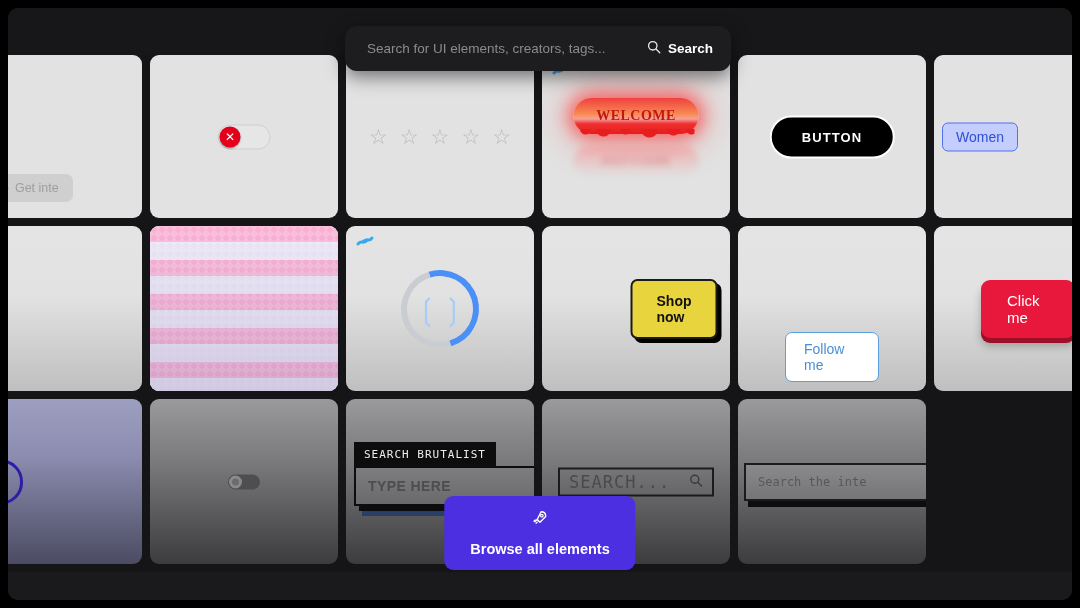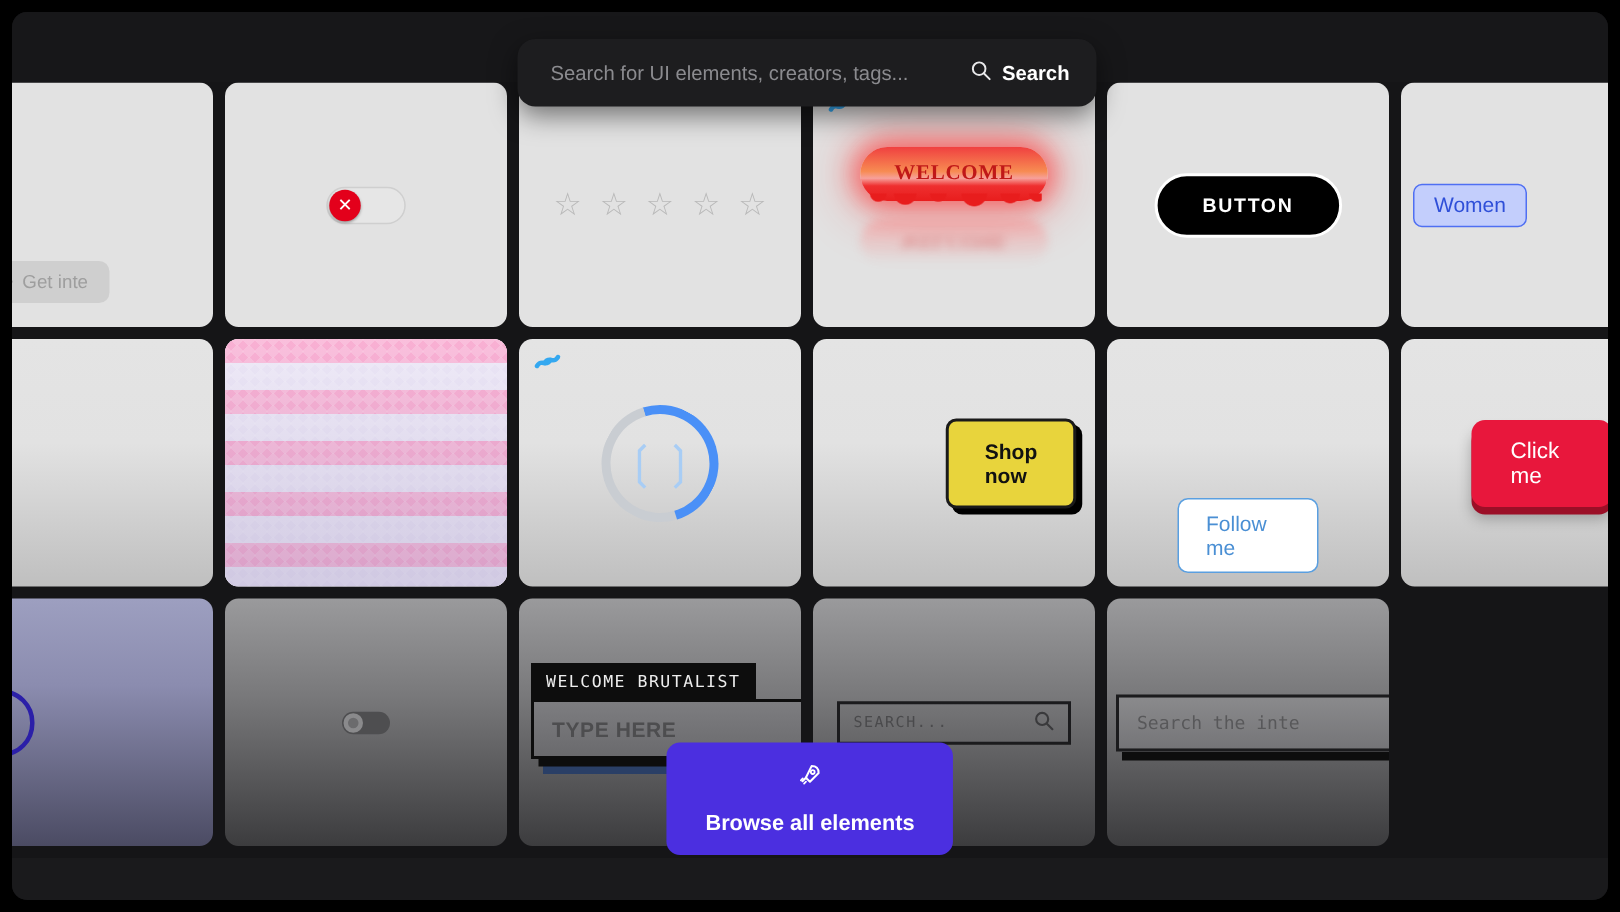--- a/index.html
+++ b/index.html
@@ -317,21 +317,21 @@
   }
   
   .search-box {
     position: absolute; left: 50%; top: 50%;
     transform: translate(-50%,-50%);
     width: 156px; height: 29px;
     border: 2px solid #1b1b1d;
     display: flex; align-items: center; justify-content: space-between;
     padding: 0 9px;
     font-family: "DejaVu Sans Mono", monospace;
-    font-size: 10px;
+    font-size: 17px;
     letter-spacing: 1px;
     color: #4a4a4c;
   }
   
   .net-input {
     position: absolute; left: 6px; top: 50%;
     transform: translateY(-50%);
     width: 196px; height: 38px;
     border: 2px solid #1b1b1d;
     background: linear-gradient(180deg,#8a8a8c,#757578);
@@ -489,21 +489,21 @@
       </div>
 
 
       <div class="card">
         <div class="dark-toggle">
           <div class="knob"></div>
         </div>
       </div>
 
       <div class="card">
-        <div class="brutal-label">WELCOME BRUTALIST</div>
+        <div class="brutal-label">SEARCH BRUTALIST</div>
         <div class="brutal-input">TYPE HERE</div>
       </div>
 
       <div class="card">
         <div class="search-box">
           <span>SEARCH...</span>
           <span class="icon">
             <svg viewBox="0 0 16 16" width="14" height="14">
               <circle cx="6.6" cy="6.6" r="4.6" stroke="#3a3a3c" stroke-width="1.6" fill="none"></circle>
               <path d="M10.2 10.2 L14.4 14.4" stroke="#3a3a3c" stroke-width="1.6" stroke-linecap="round"></path>

